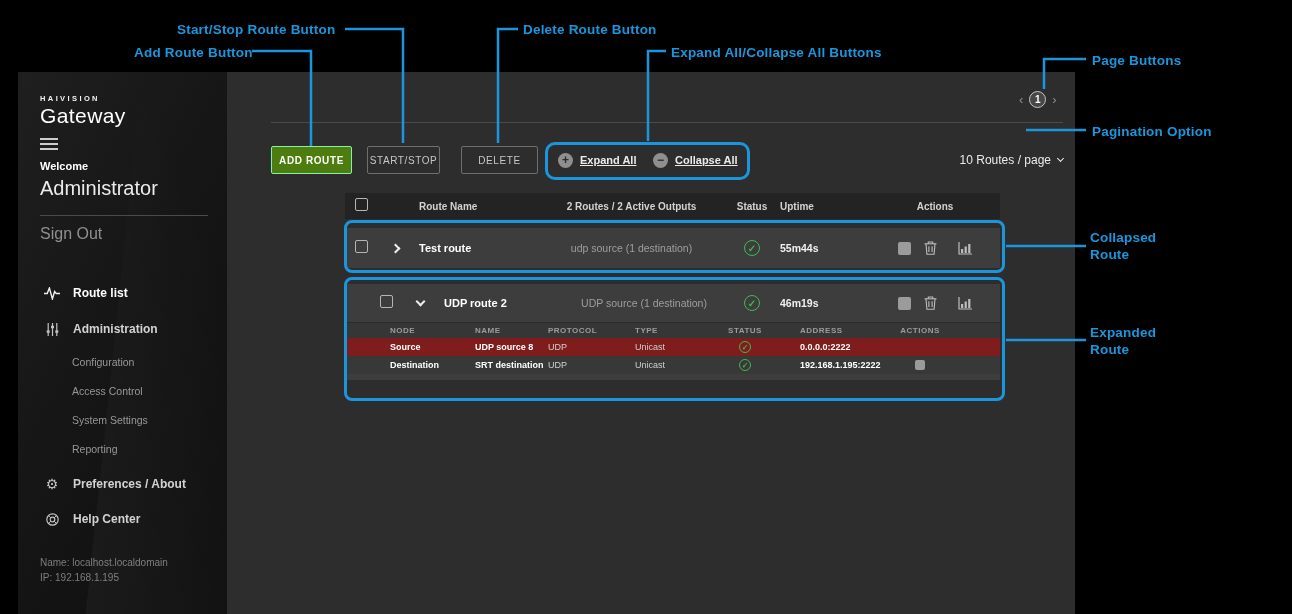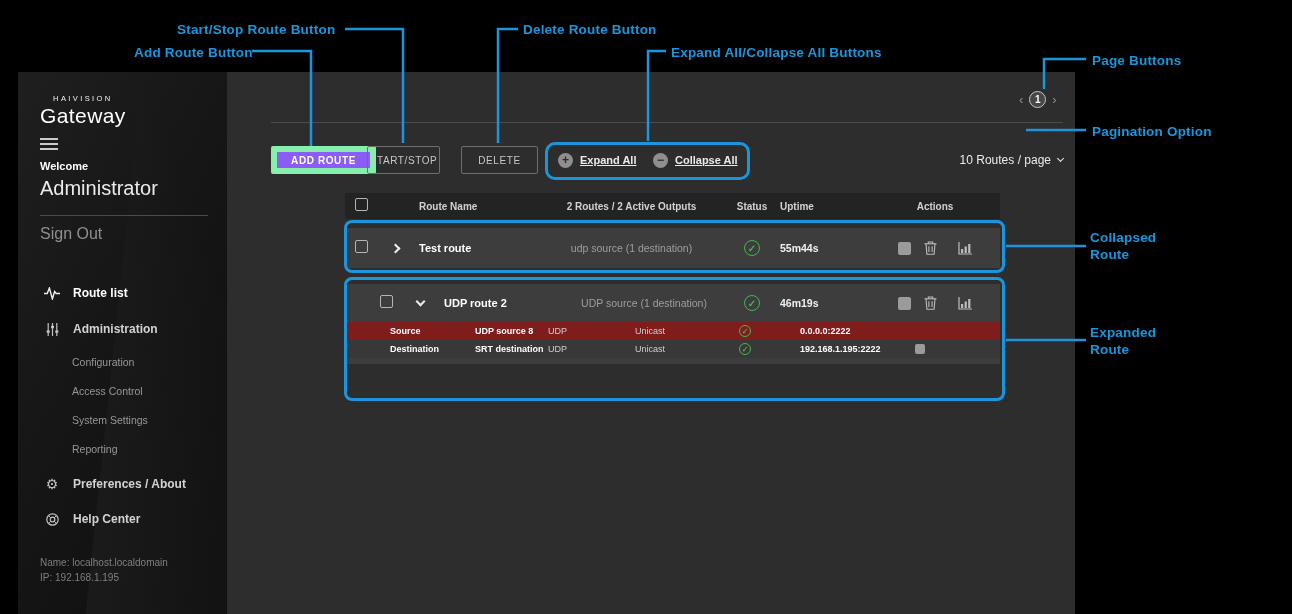--- a/index.html
+++ b/index.html
@@ -9,21 +9,21 @@
 
   
   .app { position:absolute; left:18px; top:72px; width:1057px; height:542px; background:#2d2d2d; z-index:1; }
 
   
   .sidebar { position:absolute; left:0; top:0; width:209px; height:542px;
     background:linear-gradient(118deg,#1f1f1f 0%,#161616 45%,#0e0e0e 100%); overflow:hidden; }
   .sidebar::after { content:""; position:absolute; left:45%; top:-10%; width:120%; height:130%;
     background:linear-gradient(62deg, rgba(255,255,255,0.045), rgba(255,255,255,0) 55%); transform:rotate(6deg); pointer-events:none; }
   .logo { position:absolute; left:22px; top:22px; }
-  .logo-top { font-size:7.5px; letter-spacing:2.4px; font-weight:normal; color:#f2f2f2;text-align:center; }
+  .logo-top { font-size:7.5px; letter-spacing:2.4px; font-weight:bold; color:#f2f2f2; }
   .logo-main { font-size:21px; font-weight:300; color:#ffffff; letter-spacing:0.4px; margin-top:1px; }
   .hamburger { position:absolute; left:22px; top:66px; width:18px; height:12px; cursor:pointer; }
   .hamburger span { position:absolute; left:0; top:0; width:18px; height:2px; background:#cccccc;
     box-shadow:0 5px 0 #cccccc, 0 10px 0 #cccccc; }
   .welcome { position:absolute; left:22px; top:88px; font-size:11px; font-weight:bold; color:#ffffff; }
   .username { position:absolute; left:22px; top:105px; font-size:20px; font-weight:300; color:#ebebeb; }
   .sb-divider { position:absolute; left:22px; top:143px; width:168px; height:1px; background:#4a4a4a; }
   .signout { position:absolute; left:22px; top:153px; font-size:16px; color:#8f8f8f; cursor:pointer; }
   .nav-item { position:absolute; left:26px; display:flex; align-items:center; gap:13px; cursor:pointer; }
   .nav-ic { width:16px; display:flex; justify-content:center; align-items:center; }
@@ -37,21 +37,21 @@
   
   .main { position:absolute; left:209px; top:0; width:848px; height:542px; background:#2d2d2d; }
   .pager { position:absolute; left:792px; top:19px; display:flex; align-items:center; gap:6px; }
   .pg-arrow { color:#8f8f8f; font-size:13px; cursor:pointer; }
   .pg-num { width:17px; height:17px; border:1px solid #c6c6c6; border-radius:50%; background:#474747;
     color:#ffffff; font-size:10px; font-weight:bold; display:flex; align-items:center; justify-content:center; cursor:pointer; }
   .hdiv { position:absolute; left:44px; top:50px; width:792px; height:1px; background:#4b4b4b; }
 
   .btn { position:absolute; top:74px; height:28px; border-radius:2px; font-size:10px; letter-spacing:0.6px;
     cursor:pointer; font-family:inherit; }
-  .primary-btn { width:105px; background:#8b5cf6; border:6px solid #86efac; color:#ffffff; font-weight:bold; }
+  .primary-btn { width:81px; background:#4d7c0f; border:1px solid #86efac; color:#ffffff; font-weight:bold; }
   .ghost-btn { background:transparent; border:1px solid #6f6f6f; color:#c7c7c7; }
   .tool-link { position:absolute; top:74px; height:28px; display:flex; align-items:center; gap:7px; cursor:pointer; }
   .circ { width:15px; height:15px; border-radius:50%; background:#8f8f8f; color:#2b2b2b; font-size:12px;
     font-weight:bold; display:flex; align-items:center; justify-content:center; line-height:1; }
   .tool-lbl { font-size:11px; font-weight:bold; color:#ebebeb;text-decoration:underline; }
   .per-page { position:absolute; top:74px; right:12px; height:28px; display:flex; align-items:center; gap:7px; cursor:pointer; }
   .per-page span.txt { font-size:12px; font-weight:normal; color:#ebebeb; }
 
   .chev { width:7px; height:7px; border-right:2px solid #ededed; border-bottom:2px solid #ededed; display:inline-block; }
   .chev.right { transform:rotate(-45deg); }
@@ -290,20 +290,29 @@
                 <svg width="14" height="13" viewBox="0 0 14 13">
                     <path d="M1 0v12h13" fill="none" stroke="#bdbdbd" stroke-width="1.2"></path>
                     <rect x="3" y="7" width="2.2" height="4" fill="#bdbdbd"></rect>
                     <rect x="6.6" y="4.5" width="2.2" height="6.5" fill="#bdbdbd"></rect>
                     <rect x="10.2" y="2" width="2.2" height="9" fill="#bdbdbd"></rect>
                   </svg>
               </span>
             </div>
           </div>
 
+          <div class="sub-head">
+            <div class="s-node th2">NODE</div>
+            <div class="s-name th2">NAME</div>
+            <div class="s-proto th2">PROTOCOL</div>
+            <div class="s-type th2">TYPE</div>
+            <div class="s-status th2">STATUS</div>
+            <div class="s-addr th2">ADDRESS</div>
+            <div class="s-act th2">ACTIONS</div>
+          </div>
 
           <div class="sub-row r1">
             <div class="s-node s-strong">Source</div>
             <div class="s-name s-strong">UDP source 8</div>
             <div class="s-proto s-dim">UDP</div>
             <div class="s-type s-dim">Unicast</div>
             <div class="s-status">
                 <span class="ok sm2">✓</span>
               </div>
             <div class="s-addr s-strong">0.0.0.0:2222</div>

